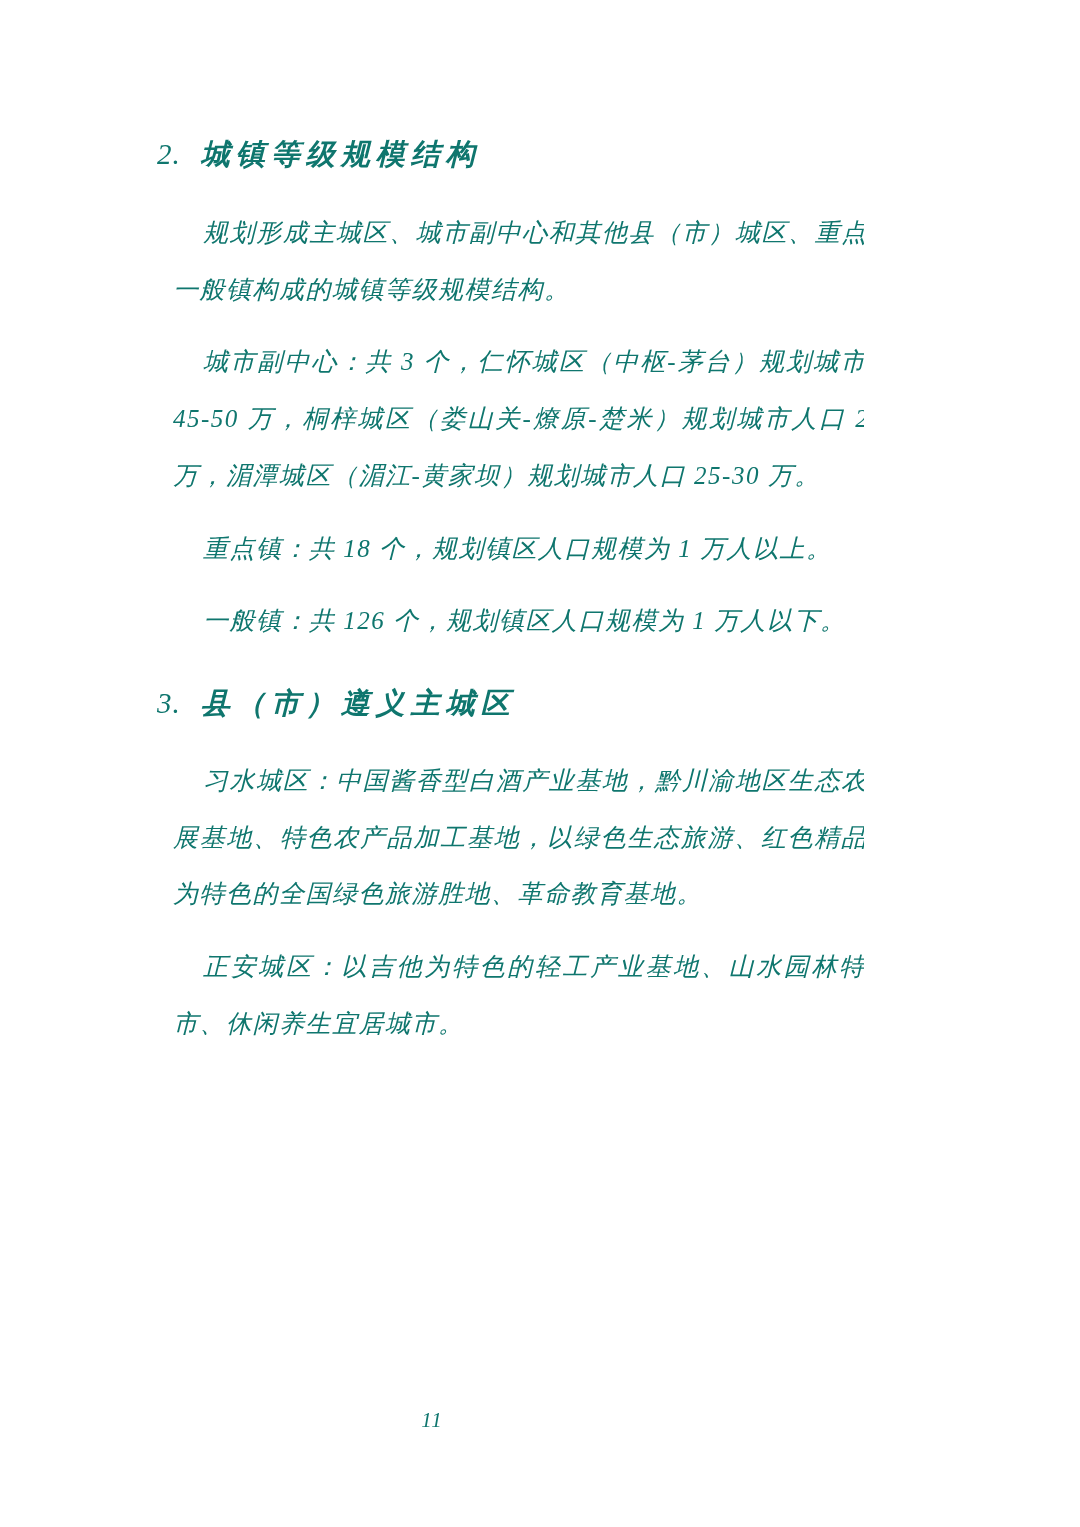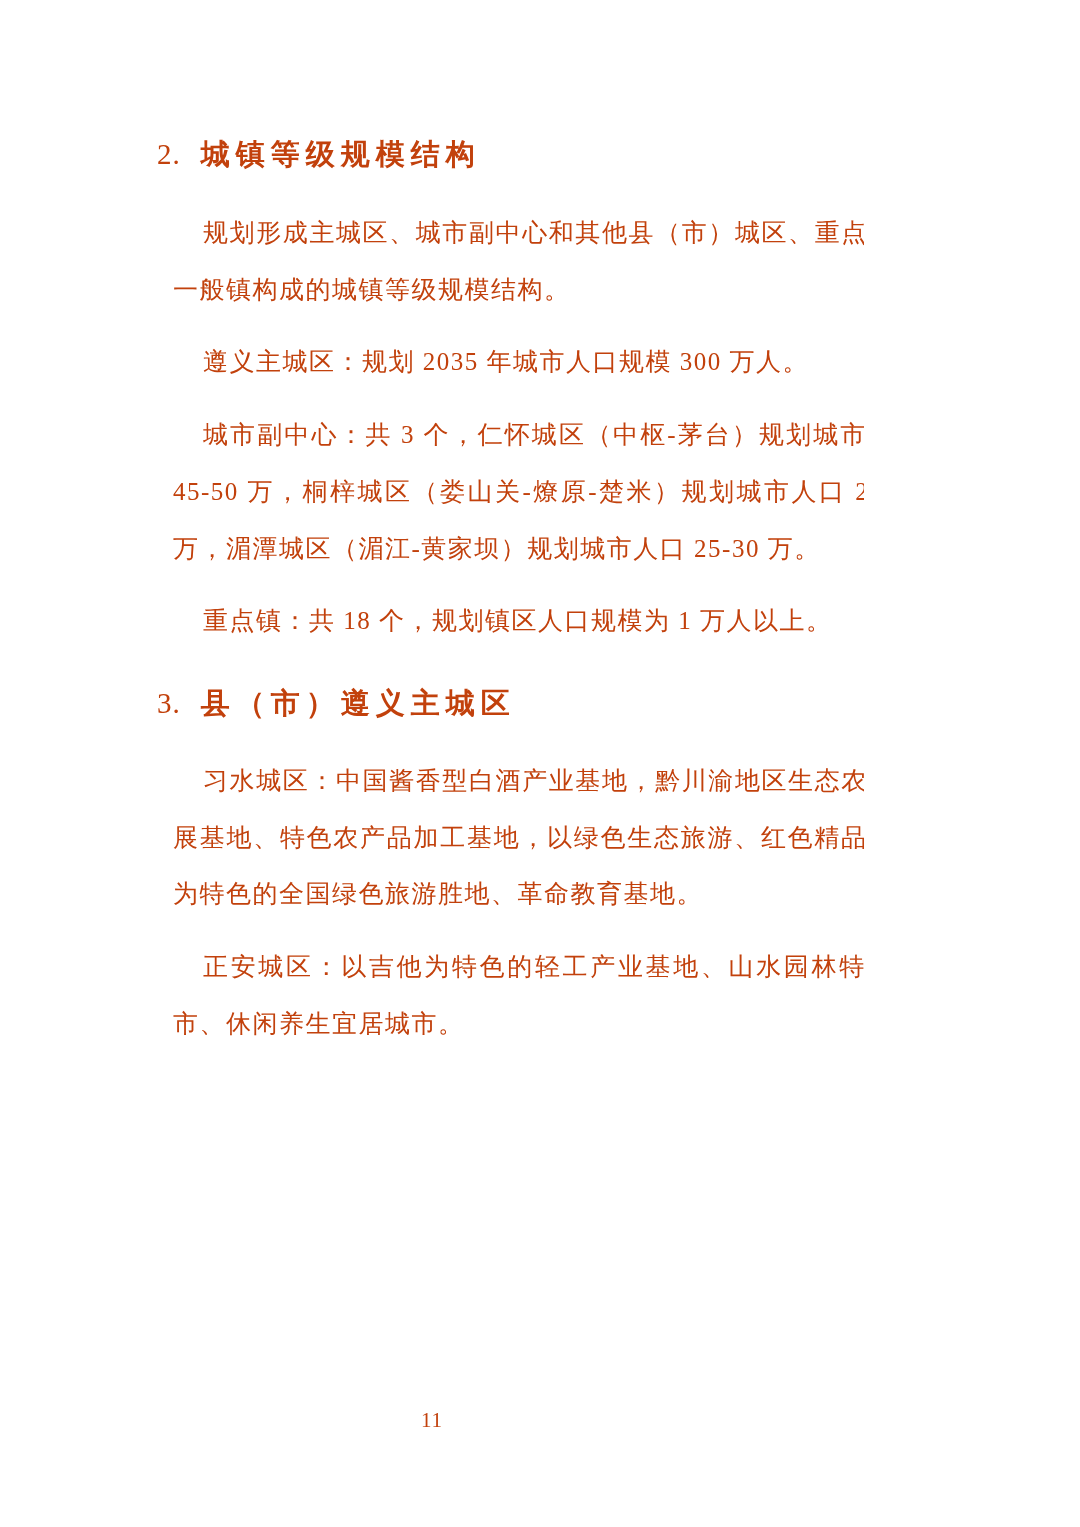--- a/index.html
+++ b/index.html
@@ -5,23 +5,24 @@
   html, body {
     margin: 0;
     padding: 0;
     background: #ffffff;
   }
   .page {
     position: relative;
     width: 864px;
     height: 1527px;
     background: #ffffff;
-    color: #c2410c;
+    color: #0f766e;
     overflow: hidden;
     font-family: "Liberation Serif", "DejaVu Serif", serif;
+    font-style: italic;
   }
   .content {
     position: absolute;
     left: 157px;
     top: 0;
     width: 780px;
   }
   .heading {
     display: block;
     margin: 0 0 18px 0;
@@ -72,23 +73,23 @@
 <body>
 
 <div class="page">
   <div class="content">
 
     <div class="heading first">
       <span class="hnum">2.</span><span class="htitle">城镇等级规模结构</span>
     </div>
 
     <p class="body-para">规划形成主城区、城市副中心和其他县（市）城区、重点镇、一般镇构成的城镇等级规模结构。</p>
-    <p class="body-para">遵义主城区：规划 2035 年城市人口规模 300 万人。</p>
     <p class="body-para">城市副中心：共 3 个，仁怀城区（中枢-茅台）规划城市人口 45-50 万，桐梓城区（娄山关-燎原-楚米）规划城市人口 25-30 万，湄潭城区（湄江-黄家坝）规划城市人口 25-30 万。</p>
     <p class="body-para">重点镇：共 18 个，规划镇区人口规模为 1 万人以上。</p>
+    <p class="body-para">一般镇：共 126 个，规划镇区人口规模为 1 万人以下。</p>
 
     <div class="heading later">
       <span class="hnum">3.</span><span class="htitle">县（市）遵义主城区</span>
     </div>
 
     <p class="body-para">习水城区：中国酱香型白酒产业基地，黔川渝地区生态农业发展基地、特色农产品加工基地，以绿色生态旅游、红色精品旅游为特色的全国绿色旅游胜地、革命教育基地。</p>
     <p class="body-para">正安城区：以吉他为特色的轻工产业基地、山水园林特色城市、休闲养生宜居城市。</p>
 
   </div>
 

